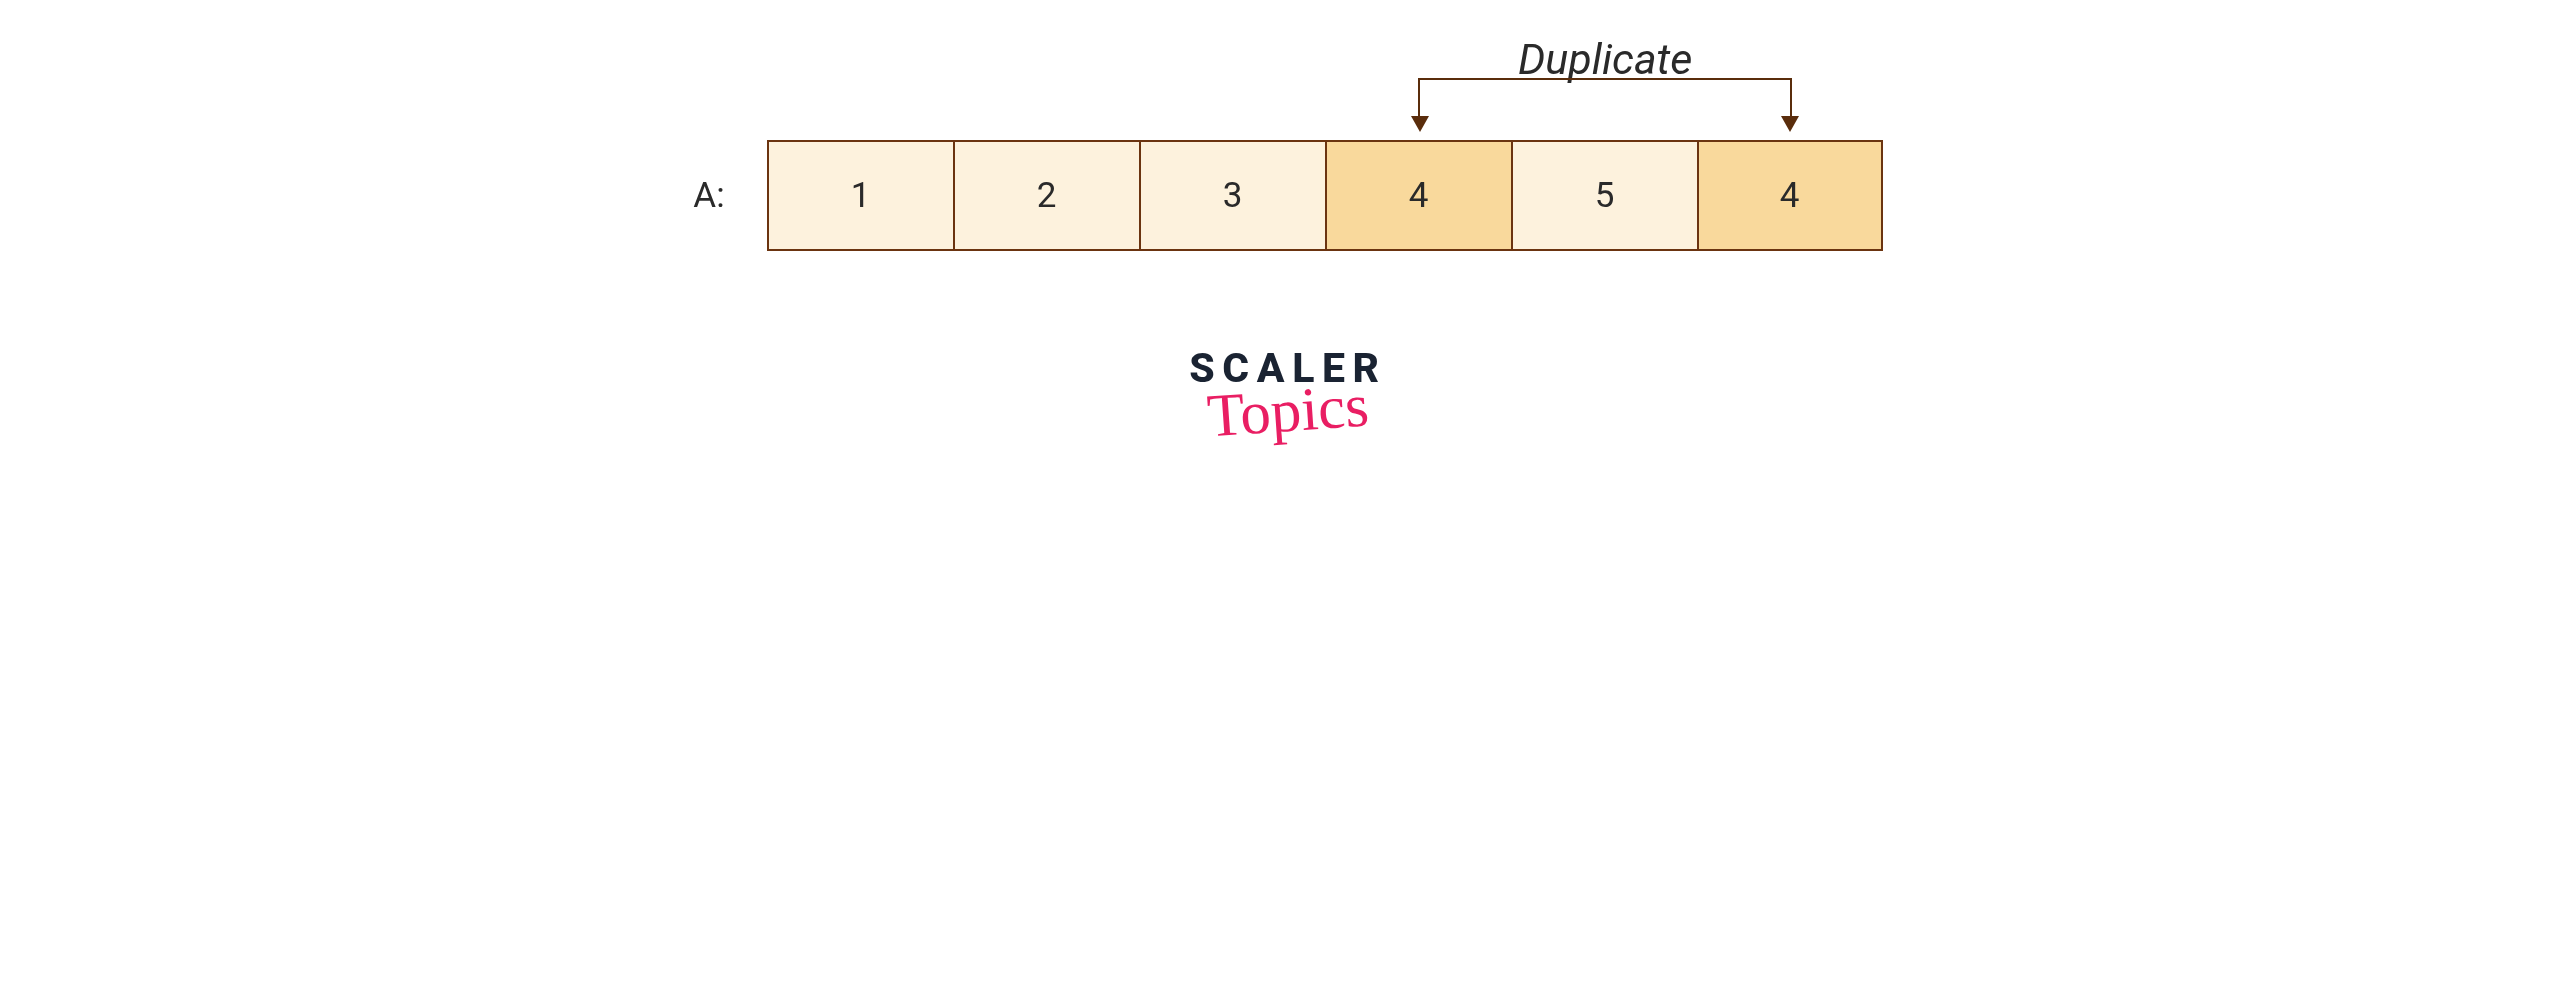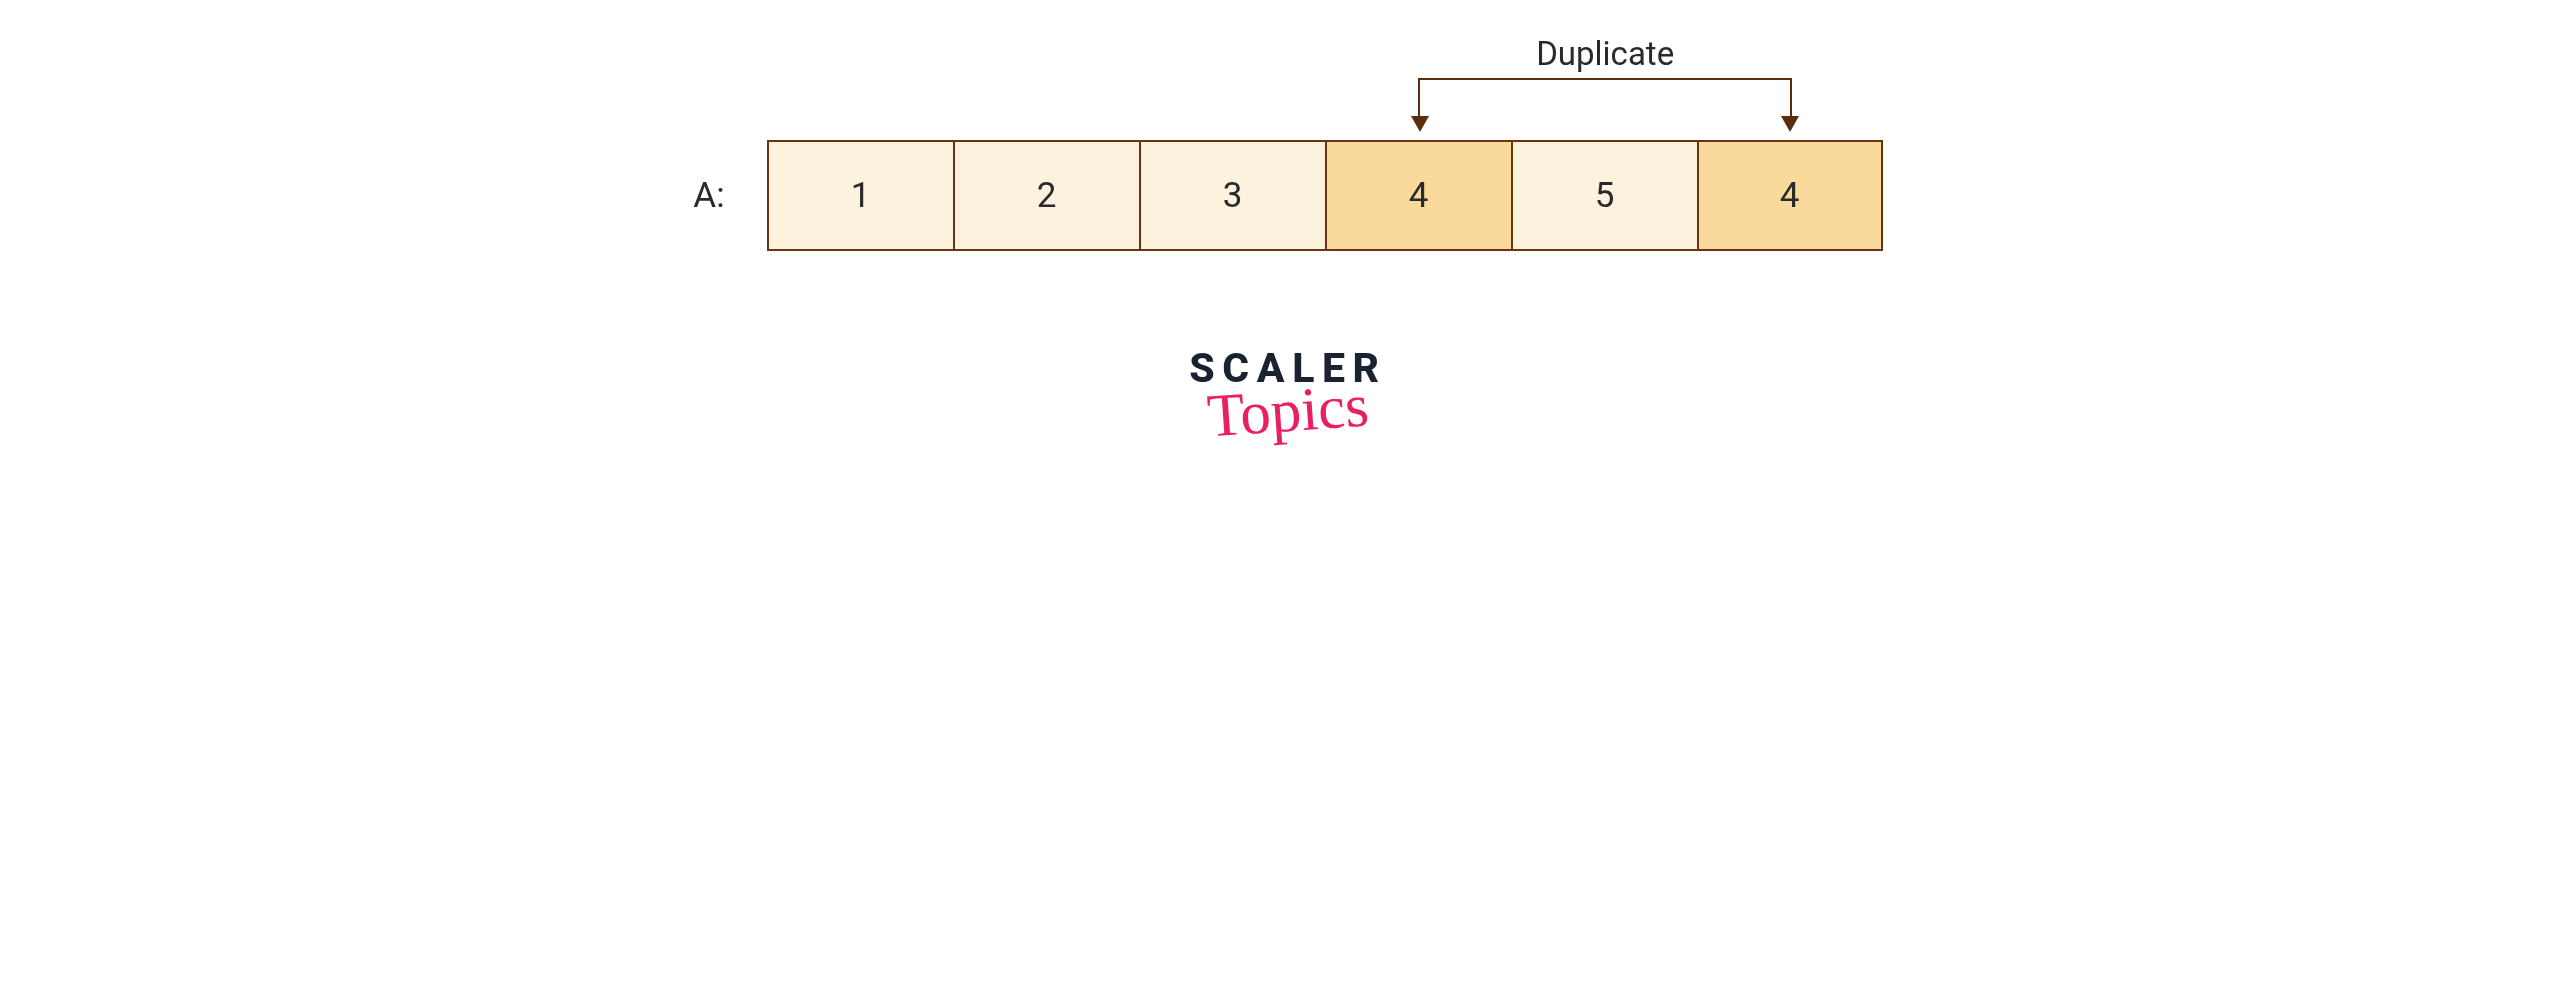--- a/index.html
+++ b/index.html
@@ -24,21 +24,22 @@
   .annotation-row {
     position: relative;
     height: 102px;
     width: 100%;
   }
   .duplicate-label {
     position: absolute;
     left: 50%;
     transform: translateX(-50%);
     top: 0;
-    font-size: 33px;
+    font-style: italic;
+    font-size: 43px;
     color: #2a2a2a;
     white-space: nowrap;
   }
   .bracket-wrap {
     position: absolute;
     top: 44px;
     left: 0;
     right: 0;
     height: 59px;
     pointer-events: none;

